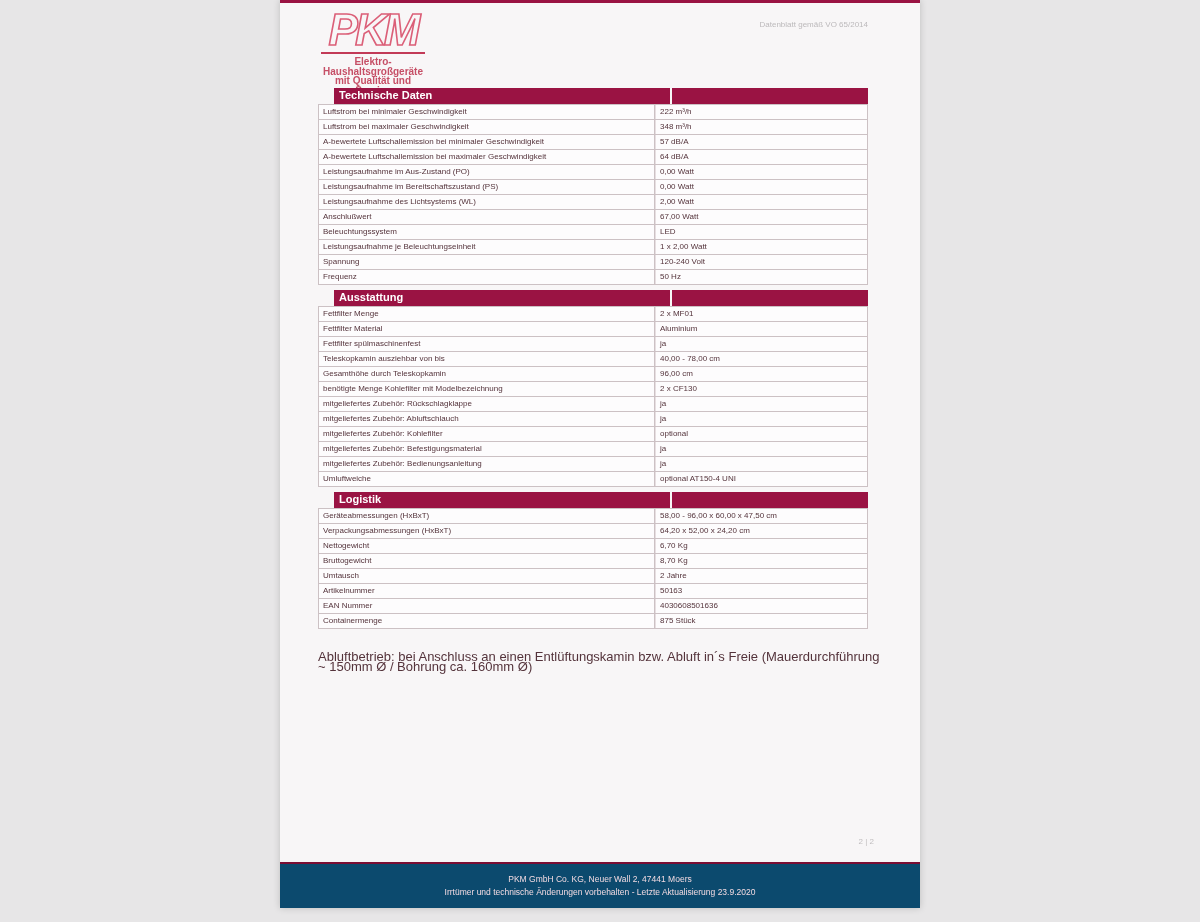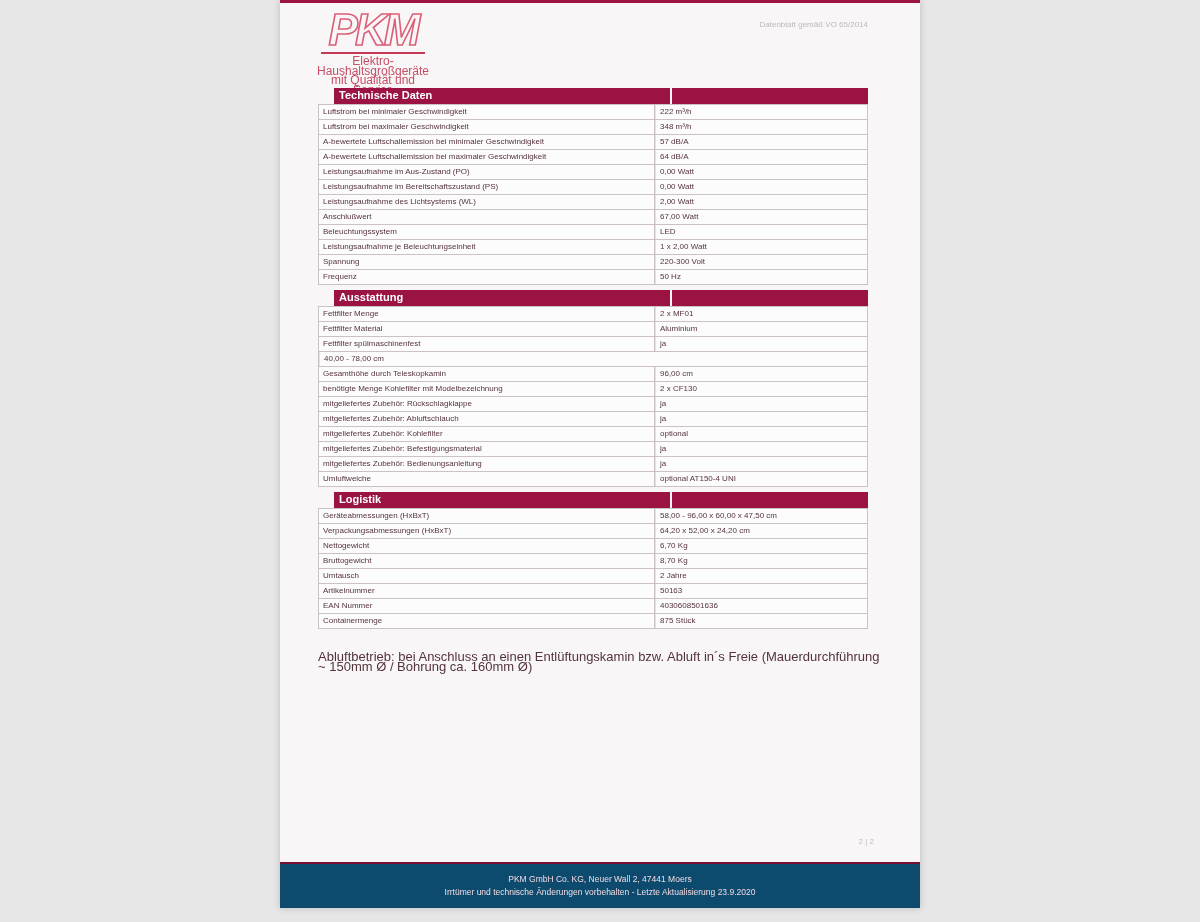--- a/index.html
+++ b/index.html
@@ -21,21 +21,21 @@
   .logo { position:absolute; top:9px; left:36px; width:114px; text-align:center; }
   .logo-word {
     display:block; font-weight:bold; font-style:italic;
     font-size:44px; line-height:42px; letter-spacing:-3px;
     color:#e06b82;
   }
   @supports ((-webkit-text-stroke:1px #000)) {
     .logo-word { color:transparent; -webkit-text-stroke:1.6px #db5f78; }
   }
   .logo-rule { height:2px; background:#c23a57; margin:1px 5px 3px 5px; }
-  .logo-tag { font-size:12px; line-height:9.5px; color:#c64f66; }
+  .logo-tag { font-size:10px; line-height:9.5px; color:#c64f66;font-weight:bold; }
 
   .doc-ref { position:absolute; top:20px; right:52px; font-size:8px; color:#bcb9bb; }
 
   
   .content { position:absolute; left:38px; top:88px; width:550px; }
   .table-section + .table-section { margin-top:5px; }
   .section-header { display:flex; height:16px; }
   .section-header-left {
     width:336px; background:#9a1343; color:#ffffff;
     font-weight:bold; font-size:11px; line-height:15px; padding-left:5px;
@@ -137,21 +137,21 @@
     <div class="cell value">LED</div>
   </div>
 
   <div class="row">
     <div class="cell label">Leistungsaufnahme je Beleuchtungseinheit</div>
     <div class="cell value">1 x 2,00 Watt</div>
   </div>
 
   <div class="row">
     <div class="cell label">Spannung</div>
-    <div class="cell value">220-300 Volt</div>
+    <div class="cell value">120-240 Volt</div>
   </div>
 
   <div class="row">
     <div class="cell label">Frequenz</div>
     <div class="cell value">50 Hz</div>
   </div>
 </div>
   </section>
 
   <section class="table-section">
@@ -169,20 +169,21 @@
     <div class="cell label">Fettfilter Material</div>
     <div class="cell value">Aluminium</div>
   </div>
 
   <div class="row">
     <div class="cell label">Fettfilter spülmaschinenfest</div>
     <div class="cell value">ja</div>
   </div>
 
   <div class="row">
+    <div class="cell label">Teleskopkamin ausziehbar von bis</div>
     <div class="cell value">40,00 - 78,00 cm</div>
   </div>
 
   <div class="row">
     <div class="cell label">Gesamthöhe durch Teleskopkamin</div>
     <div class="cell value">96,00 cm</div>
   </div>
 
   <div class="row">
     <div class="cell label">benötigte Menge Kohlefilter mit Modelbezeichnung</div>

